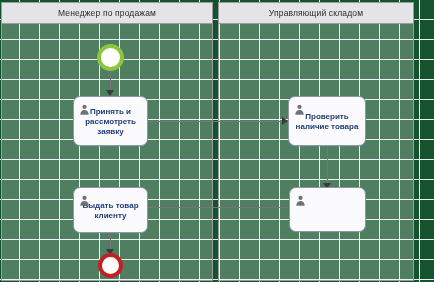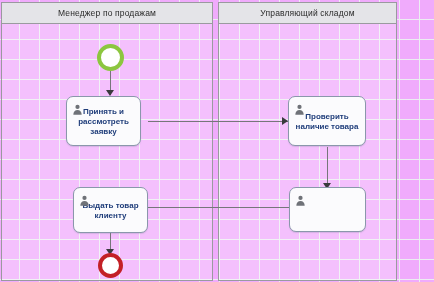--- a/index.html
+++ b/index.html
@@ -5,21 +5,21 @@
   html,body{margin:0;padding:0;background:#ffffff;}
   body{
     font-family:"Liberation Sans", sans-serif;
     -webkit-font-smoothing:antialiased;
   }
   #canvas{
     position:relative;
     width:434px;
     height:282px;
     overflow:hidden;
-    background:#f0abfc;
+    background:#14532d;
     box-sizing:border-box;
   }
   
   .grid{
     position:absolute;
     left:0; top:0; right:0; bottom:0;
     background-image:
       linear-gradient(to right, #eceef2 1px, transparent 1px),
       linear-gradient(to bottom, #eceef2 1px, transparent 1px);
     background-size:20px 20px;
@@ -29,21 +29,21 @@
   
   .lane{
     position:absolute;
     top:2px;
     bottom:1px;
     border:1px solid #9a9a9f;
     box-sizing:border-box;
     background:transparent;
   }
   .lane-left{ left:1px; width:212px; }
-  .lane-right{ left:218px; width:179px; }
+  .lane-right{ left:218px; width:196px; }
   .lane-head{
     position:absolute;
     left:0; right:0; top:0;
     height:21px;
     background:#e4e4e8;
     border-bottom:1px solid #9a9a9f;
     box-sizing:border-box;
     display:flex;
     align-items:center;
     justify-content:center;
@@ -161,21 +161,21 @@
   <div class="conn-h" style="left:146px; top:207px; width:144px;"></div>
   <div class="arrow arrow-left" style="left:140px; top:203px;"></div>
 
   <div class="conn-v" style="left:110px; top:233px; height:23px;"></div>
   <div class="arrow arrow-down" style="left:106px; top:249px;"></div>
 
   <div class="event event-start" style="left:97px; top:44px;"></div>
 
   <div class="event event-end" style="left:98px; top:253px;"></div>
 
-  <div class="task" style="left:66px; top:96px; width:75px; height:50px;">
+  <div class="task" style="left:73px; top:96px; width:75px; height:50px;">
     <span class="person-icon">
       <svg viewBox="0 0 16 16" width="11" height="11" aria-hidden="true">
         <circle cx="8" cy="4.3" r="3.1" fill="#6f7278"></circle>
         <path d="M1.9 15.5 C1.9 11.2 4.5 8.8 8 8.8 C11.5 8.8 14.1 11.2 14.1 15.5 Z" fill="#6f7278"></path>
       </svg>
     </span>
     <span class="task-label">Принять и рассмотреть заявку</span>
   </div>
 
   <div class="task" style="left:288px; top:96px; width:78px; height:50px;">

